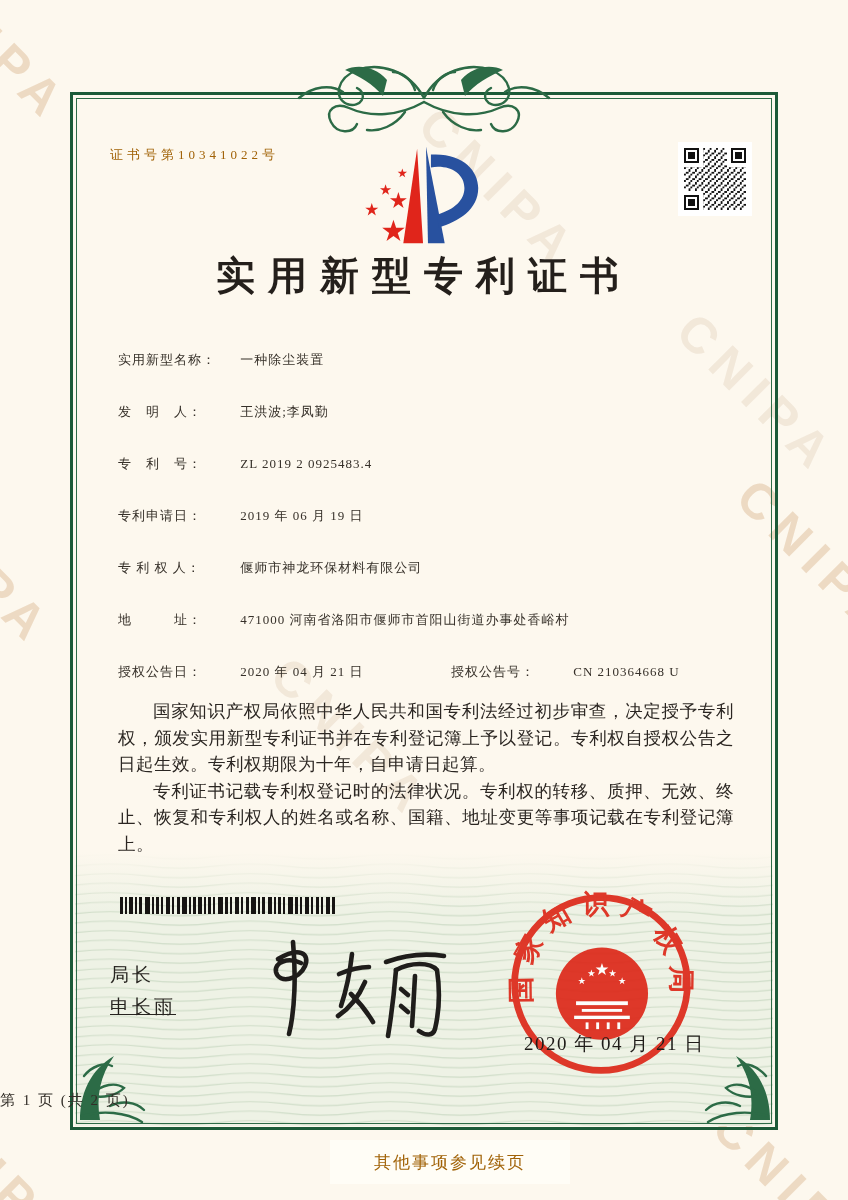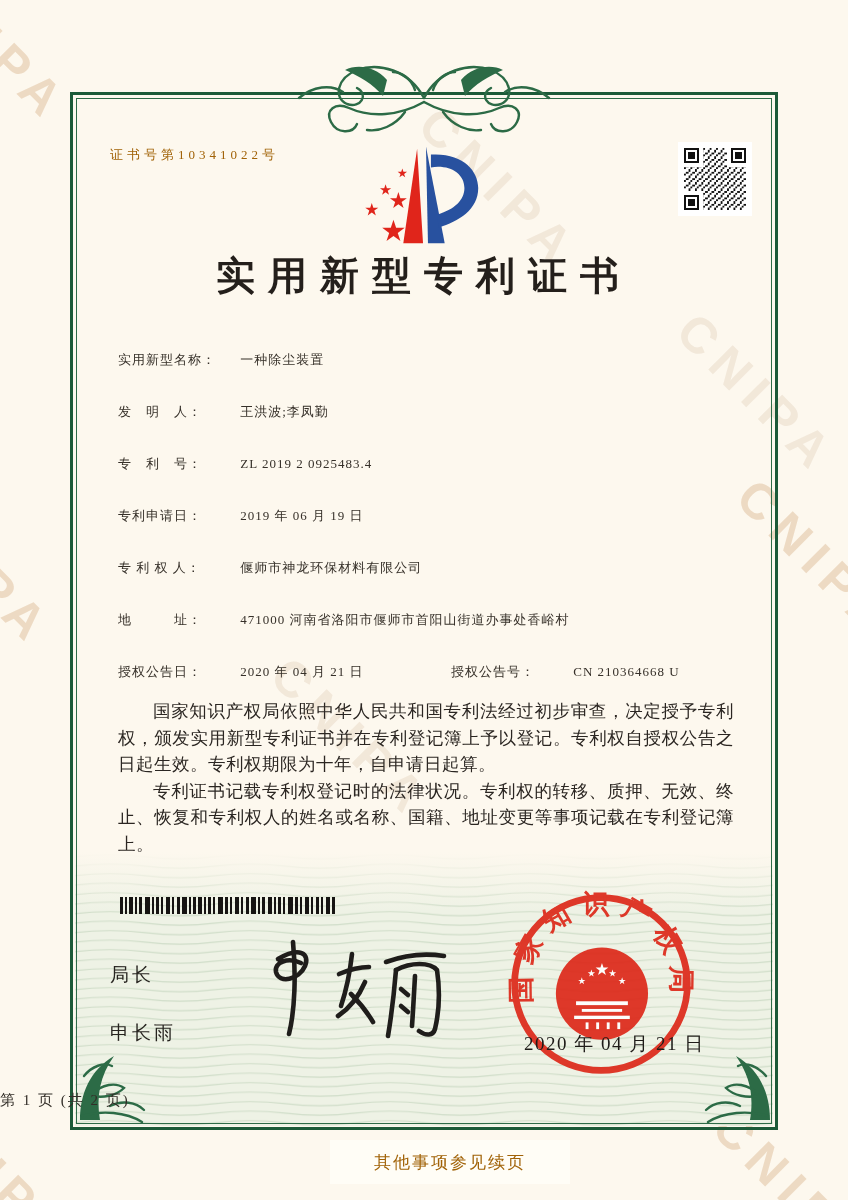--- a/index.html
+++ b/index.html
@@ -59,21 +59,21 @@
   }
   .paras p { text-indent:2em; }
   
   .barcode { position:absolute; left:120px; top:897px; z-index:5; }
   
   .officer {
     position:absolute; left:110px; top:962px; z-index:5;
     font-family:"Liberation Sans","DejaVu Sans",sans-serif;
     font-size:19px; color:#26231f; letter-spacing:3px;
   }
-  .officer .name { margin-top:32px; }
+  .officer .name { margin-top:6px;text-decoration:underline; }
   .signature { position:absolute; left:248px; top:932px; z-index:5; }
   
   .seal { position:absolute; left:505px; top:888px; z-index:6; }
   .seal-date {
     position:absolute; left:524px; top:1031px; width:170px; z-index:7;
     font-size:19px; color:#1e1b18; letter-spacing:1.5px; white-space:nowrap;
   }
   
   .page-no {
     position:absolute; left:0; top:1091px; width:100%; 

